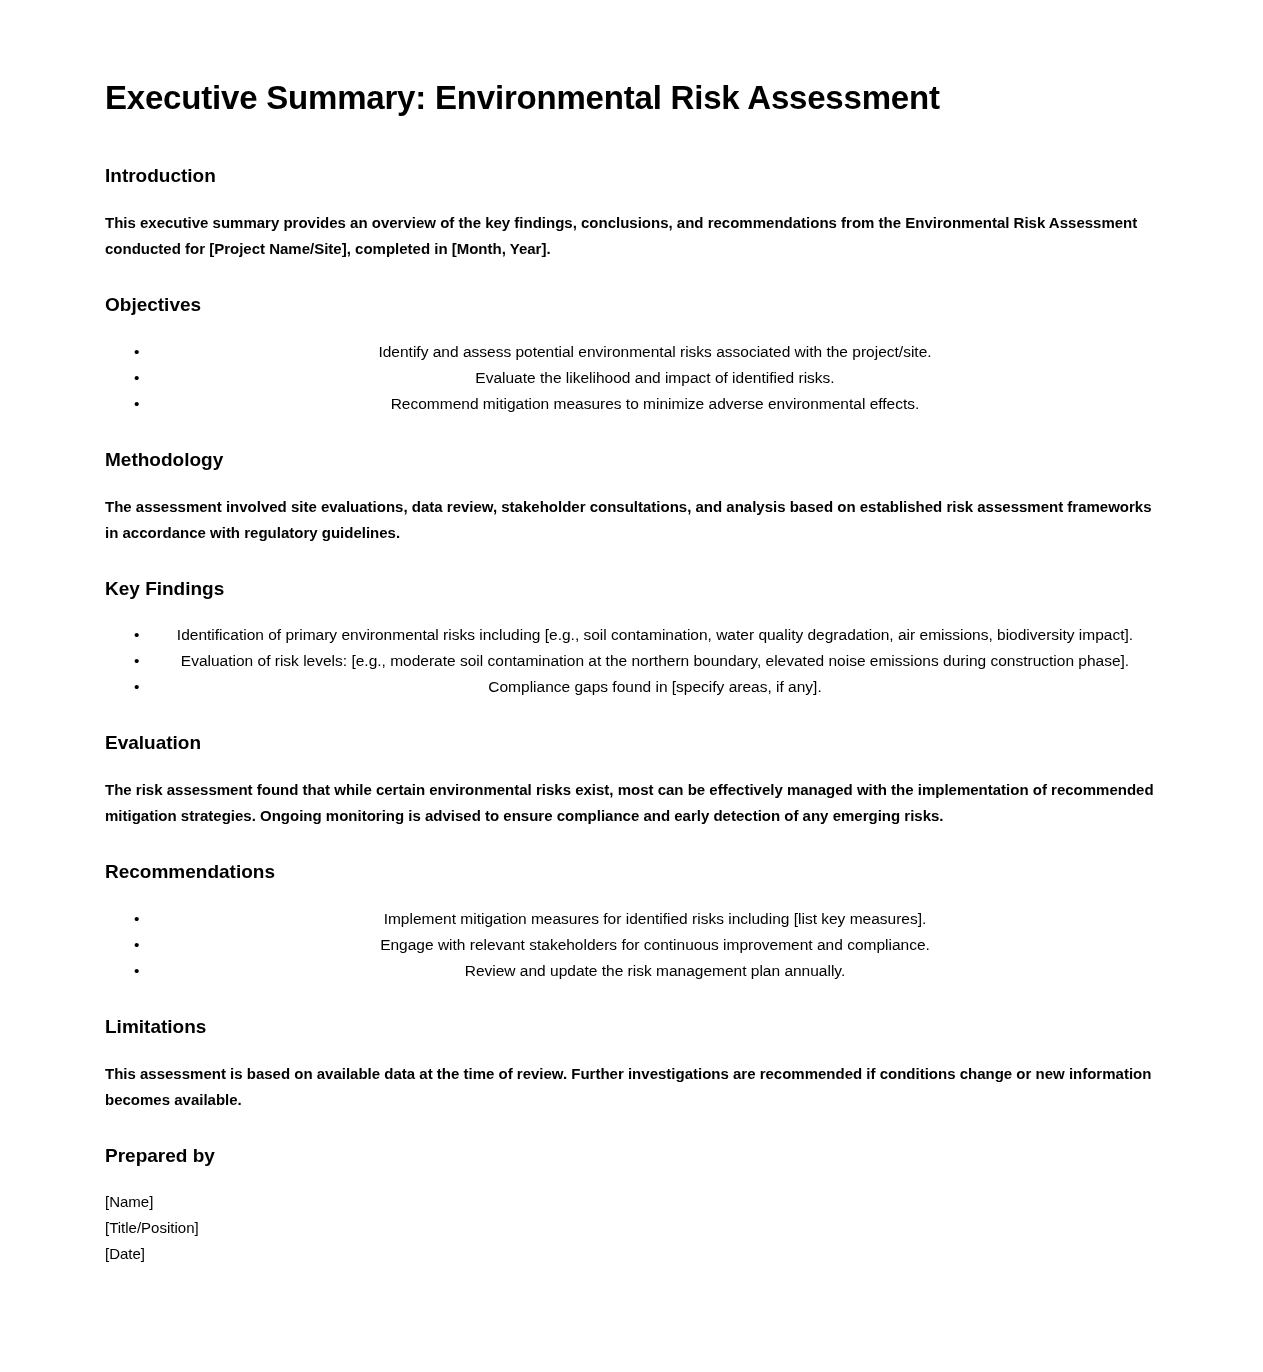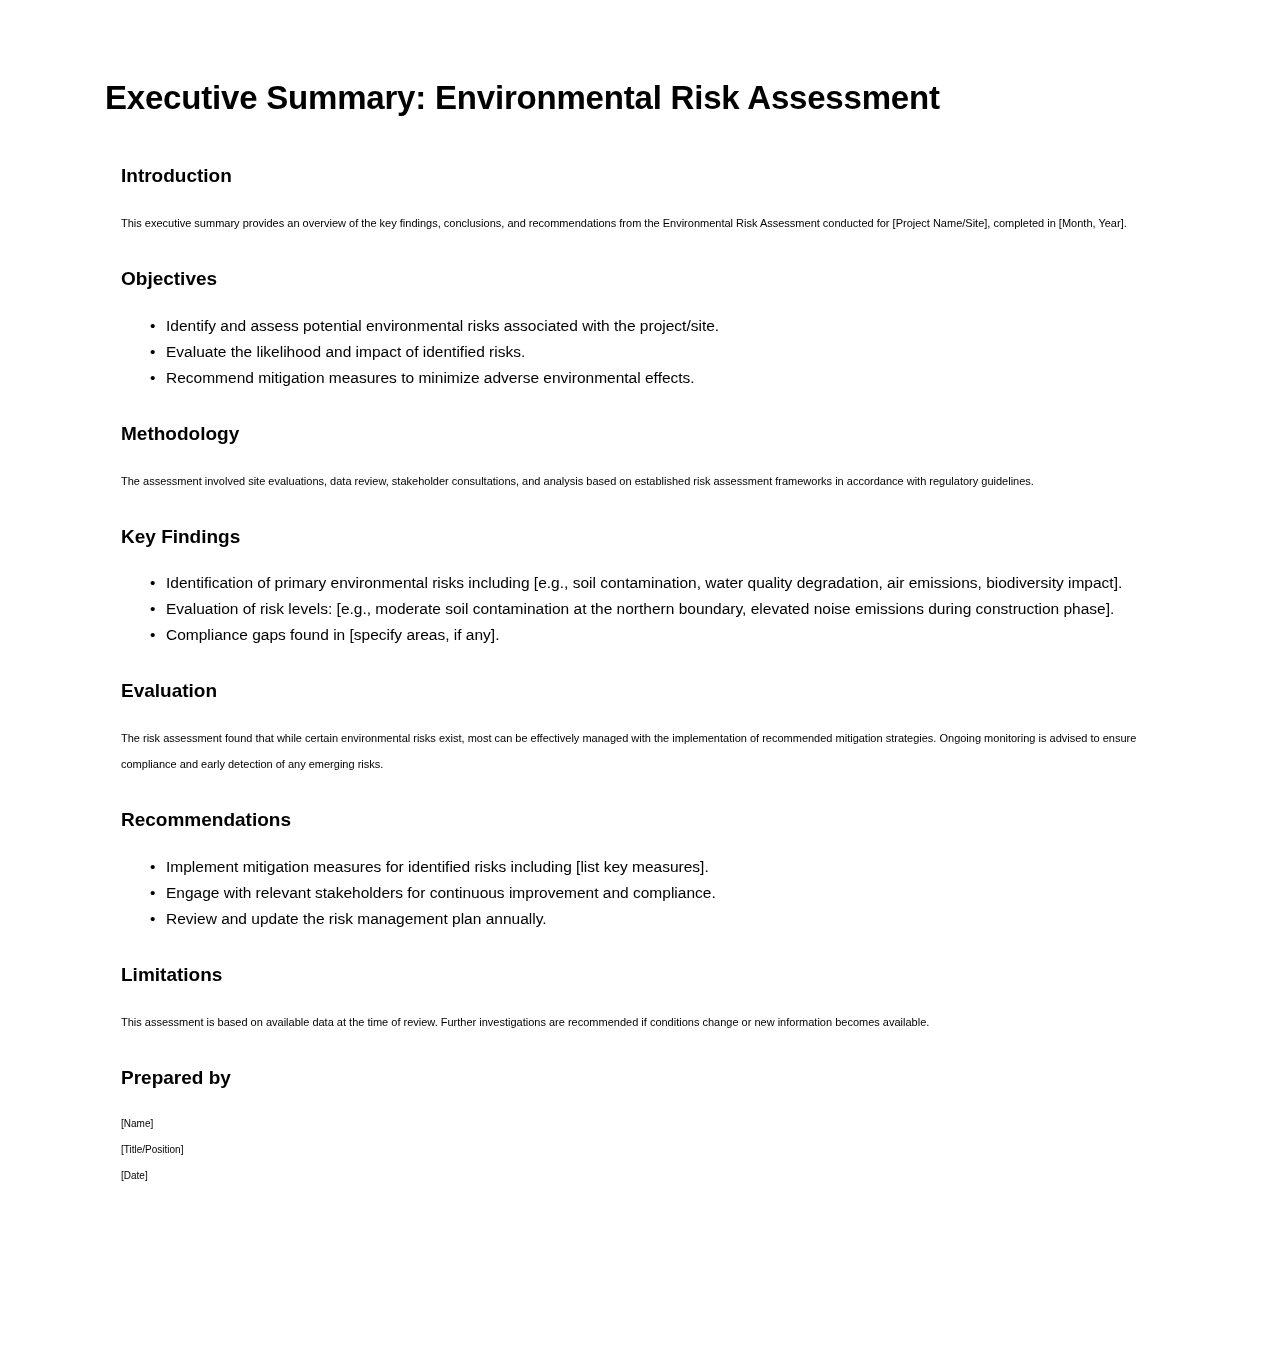--- a/index.html
+++ b/index.html
@@ -25,63 +25,65 @@
   }
   .doc-title {
     font-size: 33px;
     font-weight: bold;
     line-height: 1.22;
     letter-spacing: -0.2px;
     margin: 0 0 46px 0;
     color: #000000;
   }
   .section {
-    margin: 16px;
+    margin: 0;
   }
   .section + .section {
     margin-top: 31px;
   }
   .section-heading {
     font-size: 19px;
     font-weight: bold;
     line-height: 1.25;
     margin: 0 0 22px 0;
     color: #000000;
   }
   .para {
-    font-size: 11px;
+    font-size: 15px;
     line-height: 26px;
     margin: 0;
     color: #000000;
     max-width: 1058px;
+    font-weight: bold;
   }
   ul.bullets {
     margin: 0;
     padding: 0 0 0 29px;
     list-style: none;
     max-width: 1040px;
   }
   ul.bullets li {
     position: relative;
     font-size: 15.5px;
     line-height: 26px;
     color: #000000;
     padding-left: 16px;
+    text-align: center;
   }
   ul.bullets li::before {
     content: "\2022";
     position: absolute;
     left: 0;
     top: 0;
     font-size: 15.5px;
     line-height: 26px;
     color: #000000;
   }
   .signoff {
-    font-size: 10px;
+    font-size: 15px;
     line-height: 26px;
     color: #000000;
   }
   .signoff span {
     display: block;
   }
 </style>
 </head>
 <body>
 

